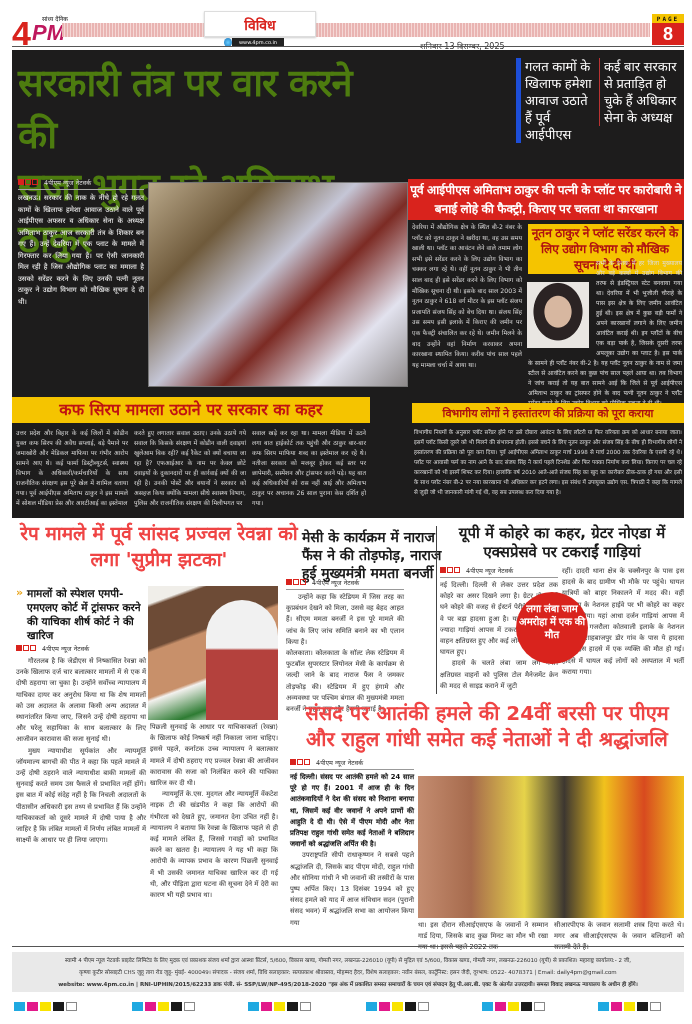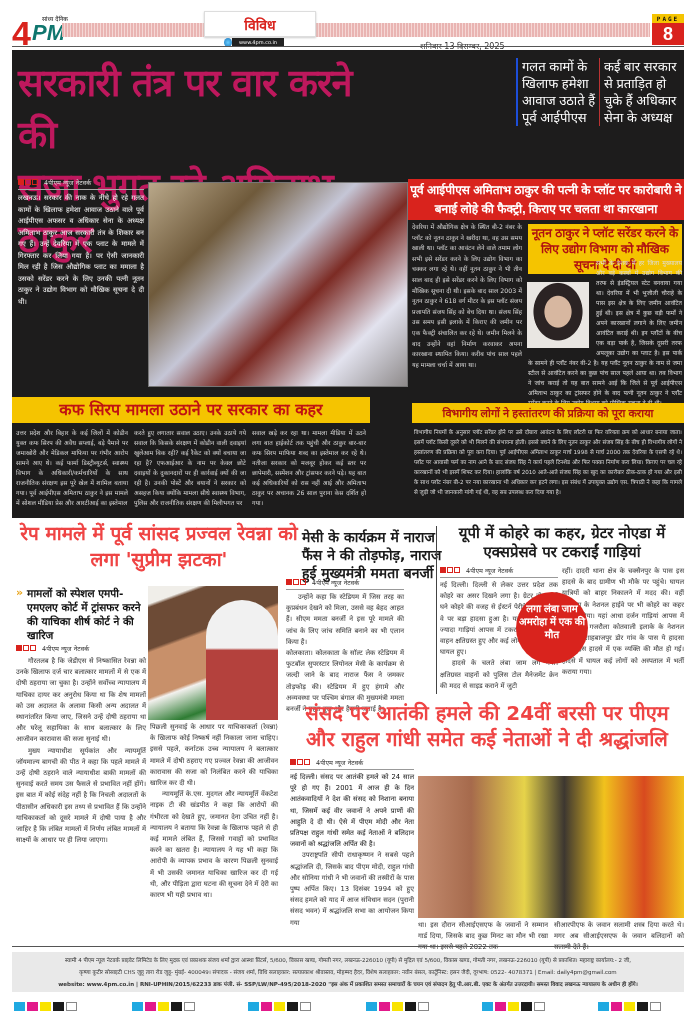--- a/index.html
+++ b/index.html
@@ -1,33 +1,33 @@
 <!DOCTYPE html>
 <html><head>
 <meta charset="utf-8">
 <style>
 *{box-sizing:border-box;margin:0;padding:0}
 body{width:692px;height:1024px;background:#fff;font-family:"DejaVu Sans",sans-serif;color:#222;position:relative;overflow:hidden}
 .abs{position:absolute}
 
 .logo4{left:12px;top:14px;font:bold 34px "Liberation Sans",sans-serif;color:#d9231d;letter-spacing:-2px}
-.logopm{left:32px;top:20px;font:italic 900 22px "Liberation Sans",sans-serif;color:#0f766e}
+.logopm{left:32px;top:20px;font:italic 900 22px "Liberation Sans",sans-serif;color:#be185d}
 .logosub{left:42px;top:15px;font-size:6px;color:#111}
 .stripe{top:23px;height:14px;background:repeating-linear-gradient(90deg,#e9b4b2 0 2px,#f5d8d6 2px 3px)}
 .sectbox{left:204px;top:11px;width:112px;height:26px;background:#fff;border:1px solid #ddd;box-shadow:0 1px 2px #ccc;text-align:center;font:bold 14px "DejaVu Sans",sans-serif;color:#d9231d;padding-top:3px}
 .url{left:232px;top:38px;width:52px;height:9px;background:#222;color:#fff;font-size:5px;text-align:center;line-height:9px}
 .globe{left:224px;top:38px;width:8px;height:9px;border-radius:50%;background:radial-gradient(circle,#6cf,#1a73b8)}
 .date{left:420px;top:40px;font-size:8px;color:#333}
 .pagelbl{left:652px;top:14px;width:32px;height:9px;background:#f5c400;color:#111;font:bold 6px "DejaVu Sans Mono",monospace;text-align:center;letter-spacing:2px;line-height:9px}
 .pagenum{left:652px;top:23px;width:32px;height:22px;background:#d9231d;color:#fff;font:bold 18px "Liberation Sans",sans-serif;text-align:center;line-height:22px}
 .rule{left:12px;top:46px;width:672px;height:1px;background:#555}
 
 .topblk{left:12px;top:50px;width:672px;height:468px;background:#1d1c1c}
-.h1{left:18px;top:57px;width:360px;color:#be185d;font:bold 38px/52px "DejaVu Sans",sans-serif;letter-spacing:-1px}
-.side1{left:516px;top:58px;width:80px;color:#fff;font:13px/17px "Liberation Sans",sans-serif;border-left:2px solid #1d4ed8;padding-left:4px}
+.h1{left:18px;top:57px;width:360px;color:#4d7c0f;font:bold 38px/52px "DejaVu Sans",sans-serif;letter-spacing:-1px}
+.side1{left:516px;top:58px;width:80px;color:#fff;font:13px/17px "Liberation Sans",sans-serif;border-left:5px solid #1d4ed8;padding-left:4px}
 .side2{left:599px;top:58px;width:85px;color:#fff;font:13px/17px "Liberation Sans",sans-serif;border-left:1px solid #b33;padding-left:4px}
 .byline{font-size:6.5px;color:#ddd;display:flex;align-items:center;gap:5px}
 .bx{display:inline-block;width:6px;height:6px;border:1px solid #d9231d;background:#d9231d;margin-right:1px}
 .bx.o{background:transparent}
 .txt{font:7px/11.5px "DejaVu Sans",sans-serif;color:#ddd;text-align:justify}
 .photo1{left:148px;top:182px;width:260px;height:205px;background:linear-gradient(135deg,#b9a88a 0%,#6f5a3b 25%,#c5c6d6 45%,#7c2b24 60%,#e2e2ee 80%,#8e8a8a 100%);border:1px solid #777}
 .redbar{left:408px;top:179px;width:276px;height:41px;background:#d9231d;color:#fff;font:bold 12px/19px "Liberation Sans",sans-serif;text-align:center;padding-top:2px}
 .yelhd{left:528px;top:224px;width:154px;background:#f5c400;color:#b01010;font:bold 12px/16px "Liberation Sans",sans-serif;text-align:center;padding:1px 2px}
 .photo2{left:527px;top:282px;width:62px;height:66px;background:radial-gradient(ellipse at 50% 45%,#d7b7a0 0 30%,#2b2323 32% 55%,#e9e6e2 57%)}
 .yelbar{left:12px;top:397px;width:358px;height:26px;background:#f5c400;color:#c01212;font:bold 16px "DejaVu Sans",sans-serif;text-align:center;line-height:26px}
@@ -140,21 +140,21 @@
 </div>
 <div class="abs wtxt" style="left:562px;top:566px;width:122px">रहीं। दादरी थाना क्षेत्र के चक्सैनपुर के पास इस हादसे के बाद ग्रामीण भी मौके पर पहुंचे। घायल यात्रियों को बाहर निकालने में मदद की। वहीं अमरोहा के नेशनल हाईवे पर भी कोहरे का कहर दिखाई दिया। यहां आधा दर्जन गाड़ियां आपस में भिड़ गईं। गजरौला कोतवाली इलाके के नेशनल हाईवे-9 शाहबाजपुर डोर गांव के पास ये हादसा हुआ। इस हादसे में एक व्यक्ति की मौत हो गई। हादसे में घायल कई लोगों को अस्पताल में भर्ती कराया गया।</div>
 <div class="abs circle" style="left:516px;top:592px">लगा लंबा जाम अमरोहा में एक की मौत</div>
 
 <div class="abs h2" style="left:290px;top:700px;width:394px;font-size:20px;text-align:center">संसद पर आतंकी हमले की 24वीं बरसी पर पीएम और राहुल गांधी समेत कई नेताओं ने दी श्रद्धांजलि</div>
 <div class="abs" style="left:290px;top:758px;width:124px">
   <div class="wby" style="border-bottom:1px solid #999;padding-bottom:2px;margin-bottom:2px">
     <span><i class="bx"></i><i class="bx o"></i><i class="bx o"></i></span>
     <span>4पीएम न्यूज नेटवर्क</span>
   </div>
-  <p class="wtxt" style="font-weight:normal;color:#111">नई दिल्ली। संसद पर आतंकी हमले को 24 साल पूरे हो गए हैं। 2001 में आज ही के दिन आतंकवादियों ने देश की संसद को निशाना बनाया था, जिसमें कई वीर जवानों ने अपने प्राणों की आहुति दे दी थी। ऐसे में पीएम मोदी और नेता प्रतिपक्ष राहुल गांधी समेत कई नेताओं ने बलिदान जवानों को श्रद्धांजलि अर्पित की है।</p>
+  <p class="wtxt" style="font-weight:bold;color:#111">नई दिल्ली। संसद पर आतंकी हमले को 24 साल पूरे हो गए हैं। 2001 में आज ही के दिन आतंकवादियों ने देश की संसद को निशाना बनाया था, जिसमें कई वीर जवानों ने अपने प्राणों की आहुति दे दी थी। ऐसे में पीएम मोदी और नेता प्रतिपक्ष राहुल गांधी समेत कई नेताओं ने बलिदान जवानों को श्रद्धांजलि अर्पित की है।</p>
   <p class="wtxt" style="text-indent:12px">उपराष्ट्रपति सीपी राधाकृष्णन ने सबसे पहले श्रद्धांजलि दी, जिसके बाद पीएम मोदी, राहुल गांधी और सोनिया गांधी ने भी जवानों की तस्वीरों के पास पुष्प अर्पित किए। 13 दिसंबर 1994 को हुए संसद हमले को याद में आज संविधान सदन (पुरानी संसद भवन) में श्रद्धांजलि सभा का आयोजन किया गया</p>
 </div>
 <div class="abs photo4"></div>
 <div class="abs wtxt" style="left:418px;top:920px;width:130px">था। इस दौरान सीआईएसएफ के जवानों ने सम्मान गार्ड दिया, जिसके बाद कुछ मिनट का मौन भी रखा गया था। इससे पहले 2022 तक</div>
 <div class="abs wtxt" style="left:554px;top:920px;width:130px">सीआरपीएफ के जवान सलामी शस्त्र दिया करते थे। मगर अब सीआईएसएफ के जवान बलिदानों को सलामी देते हैं।</div>
 
 <div class="abs" style="left:12px;top:946px;width:672px;height:1px;background:#555"></div>
 <div class="abs foot">
   <div>स्वामी 4 पीएम न्यूज नेटवर्क प्राइवेट लिमिटेड के लिए मुद्रक एवं प्रकाशक संजय शर्मा द्वारा आस्था प्रिंटर्स, 5/600, विकास खण्ड, गोमती नगर, लखनऊ-226010 (यूपी) से मुद्रित एवं 5/600, विकास खण्ड, गोमती नगर, लखनऊ-226010 (यूपी) से प्रकाशित। महाराष्ट्र कार्यालय:- 2 जी,</div>
   <div>कृष्णा कुटीर सोसाइटी CHS जुहू तारा रोड जुहू- मुंबई- 400049। संपादक - संजय शर्मा, विधि सलाहकार: सत्यप्रकाश श्रीवास्तव, मोहम्मद हैदर, विशेष सलाहकार: नवीन बंसल, कार्टूनिस्ट: हसन जैदी, दूरभाष: 0522- 4078371 | Email: daily4pm@gmail.com</div>

